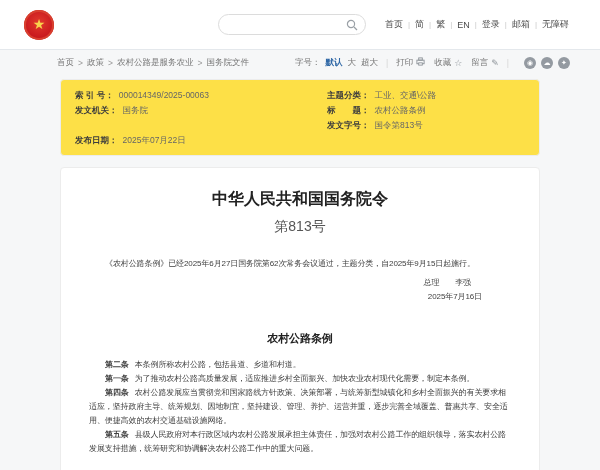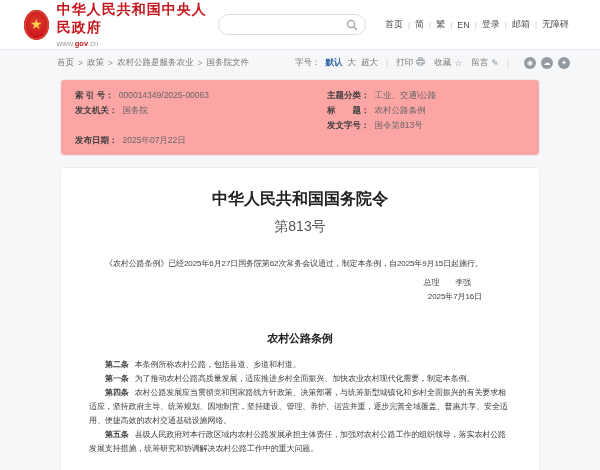--- a/index.html
+++ b/index.html
@@ -50,21 +50,21 @@
   .tools .glyph { margin-left:3px; color:#8b9197; font-size:9px; }
   .tools .tool-label { margin-left:9px; }
   .share-circles { display:flex; align-items:center; margin-left:2px; }
   .share-circles .circ {
     width:12px; height:12px; border-radius:50%; background:#949aa1;
     color:#fff; font-size:7px; line-height:12px; text-align:center;
     margin-left:5px; cursor:pointer;
   }
   
   .meta-box {
-    width:480px; margin:4px auto 0; background:#fca5a5;
+    width:480px; margin:4px auto 0; background:#fde047;
     border:1px solid #ececec; border-radius:4px;
     padding:8px 14px 7px;
     display:grid; grid-template-columns:56% 44%;
     font-size:8.5px; line-height:15px;
   }
   .meta-cell { white-space:nowrap; overflow:hidden; }
   .meta-label { font-weight:bold; color:#3d3d3d; margin-right:5px; }
   .meta-value { color:#666; }
   
   .doc-box {
@@ -84,24 +84,20 @@
   .art-label { font-weight:bold; margin-right:6px; }
 </style>
 </head>
 <body>
 
 <div class="header">
   <div class="logo-group">
     <div class="emblem">
         <span class="star">★</span>
       </div>
-    <div class="site-id">
-      <div class="site-title">中华人民共和国中央人民政府</div>
-      <div class="site-url"><span>www.</span><span class="gov">gov</span><span>.cn</span></div>
-    </div>
   </div>
   <div class="header-right">
     <div class="search-box">
       <svg width="12" height="12" viewBox="0 0 12 12">
         <circle cx="5" cy="5" r="3.6" fill="none" stroke="#9aa0a6" stroke-width="1.2"></circle>
         <line x1="8" y1="8" x2="11" y2="11" stroke="#9aa0a6" stroke-width="1.2"></line>
       </svg>
     </div>
     <div class="top-nav">
       <span class="nav-link">首页</span>
@@ -164,21 +160,21 @@
   <div class="meta-cell"><span class="meta-label">标　　题：</span><span class="meta-value">农村公路条例</span></div>
   <div class="meta-cell"></div>
   <div class="meta-cell"><span class="meta-label">发文字号：</span><span class="meta-value">国令第813号</span></div>
   <div class="meta-cell"><span class="meta-label">发布日期：</span><span class="meta-value">2025年07月22日</span></div>
 </div>
 
 <div class="doc-box">
   <div class="decree-title">中华人民共和国国务院令</div>
   <div class="decree-number">第813号</div>
   <div class="doc-body">
-    <p class="preamble">《农村公路条例》已经2025年6月27日国务院第62次常务会议通过，制定本条例，自2025年9月15日起施行。</p>
+    <p class="preamble">《农村公路条例》已经2025年6月27日国务院第62次常务会议通过，主题分类，自2025年9月15日起施行。</p>
     <p class="signer">总理　　李强</p>
     <p class="sign-date">2025年7月16日</p>
     <div class="body-title">农村公路条例</div>
     <div class="articles">
       <p><span class="art-label">第二条</span><span>本条例所称农村公路，包括县道、乡道和村道。</span></p>
       <p><span class="art-label">第一条</span><span>为了推动农村公路高质量发展，适应推进乡村全面振兴、加快农业农村现代化需要，制定本条例。</span></p>
       <p><span class="art-label">第四条</span><span>农村公路发展应当贯彻党和国家路线方针政策、决策部署，与统筹新型城镇化和乡村全面振兴的有关要求相适应，坚持政府主导、统筹规划、因地制宜，坚持建设、管理、养护、运营并重，逐步完善全域覆盖、普惠共享、安全适用、便捷高效的农村交通基础设施网络。</span></p>
       <p><span class="art-label">第五条</span><span>县级人民政府对本行政区域内农村公路发展承担主体责任，加强对农村公路工作的组织领导，落实农村公路发展支持措施，统筹研究和协调解决农村公路工作中的重大问题。</span></p>
 
     </div>

